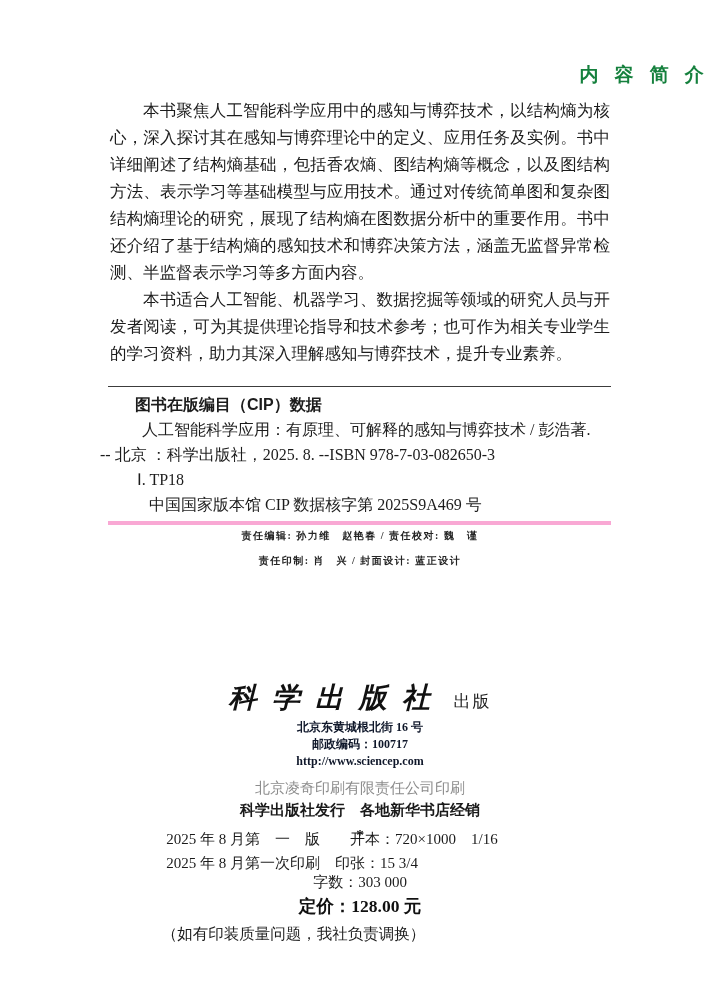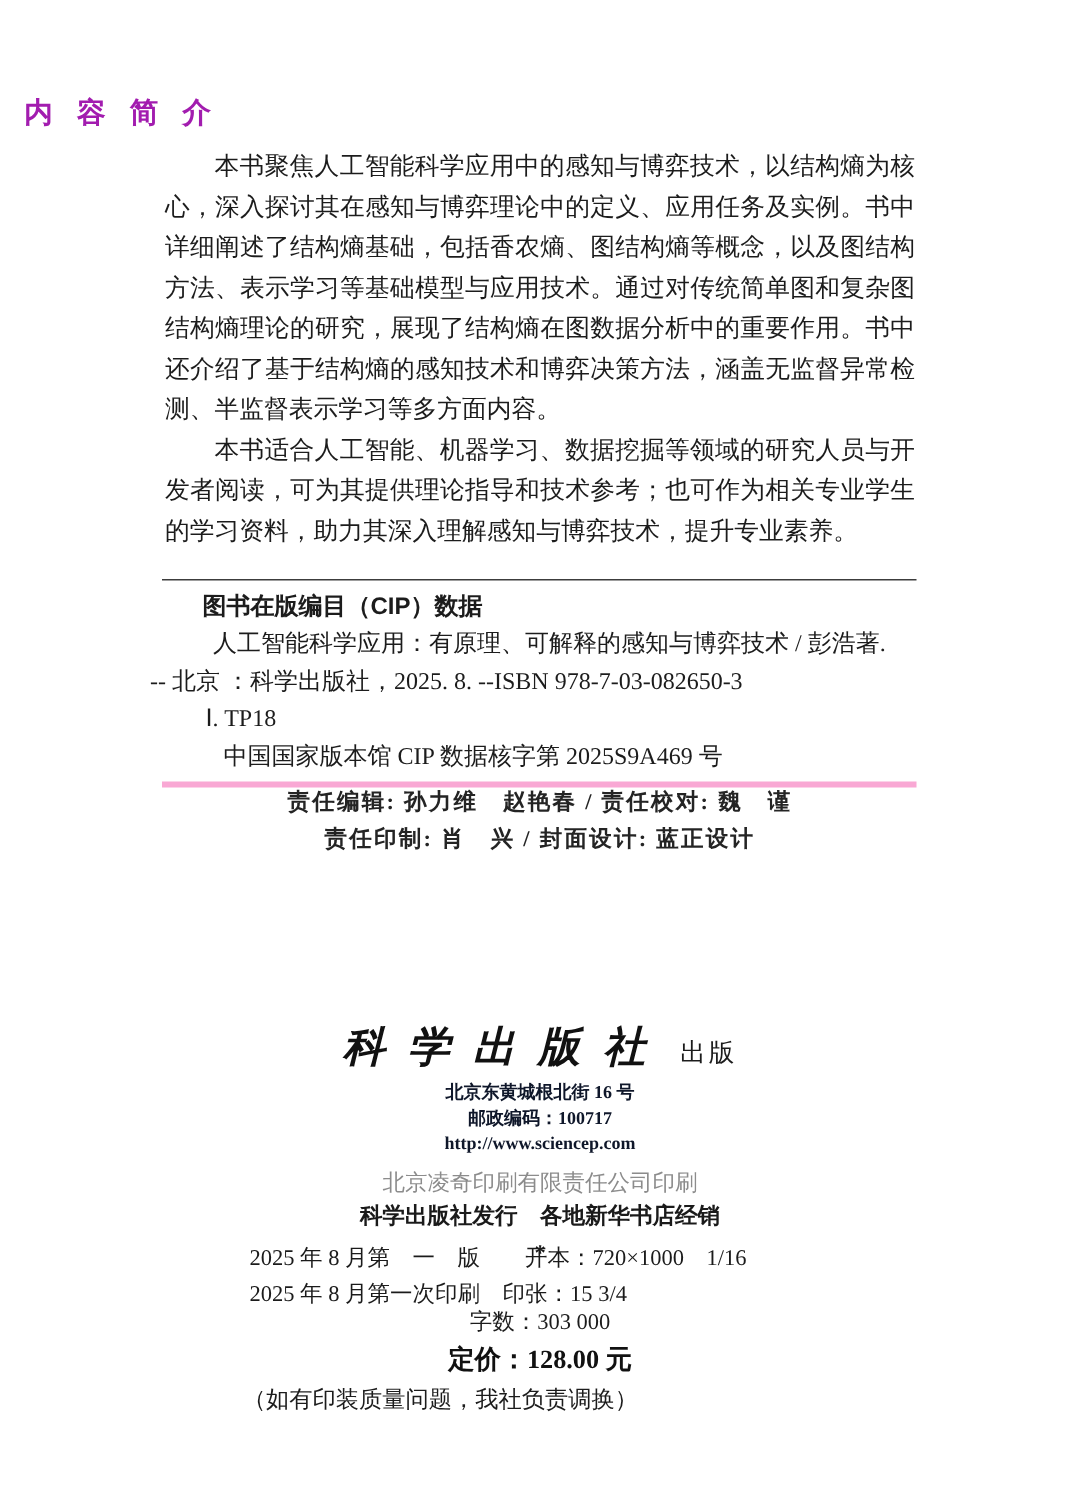--- a/index.html
+++ b/index.html
@@ -12,27 +12,27 @@
     font-family: "Liberation Serif", serif;
     overflow: hidden;
   }
 
   
   .intro-title {
     position: absolute;
     top: 62px;
     left: 0;
     width: 720px;
-    text-align: left;
+    text-align: right;
     font-family: "Liberation Sans", sans-serif;
     font-weight: bold;
     font-size: 19px;
     letter-spacing: 0.85em;
     text-indent: 0.85em; 
-    color: #a21caf;
+    color: #15803d;
   }
   .intro-body {
     position: absolute;
     top: 97px;
     left: 110px;
     width: 500px;
   }
   .intro-body p {
     margin: 0;
     font-size: 16.5px;
@@ -66,21 +66,21 @@
   .cip-line-record   { margin-left: 41px; }
 
   
   .credits {
     position: absolute;
     top: 523px;
     left: 0;
     width: 720px;
     text-align: center;
     font-weight: bold;
-    font-size: 15px;
+    font-size: 10px;
     line-height: 25px;
     letter-spacing: 1.5px;
     color: #242424;
   }
 
   
   .colophon {
     position: absolute;
     top: 686px;
     left: 0;

